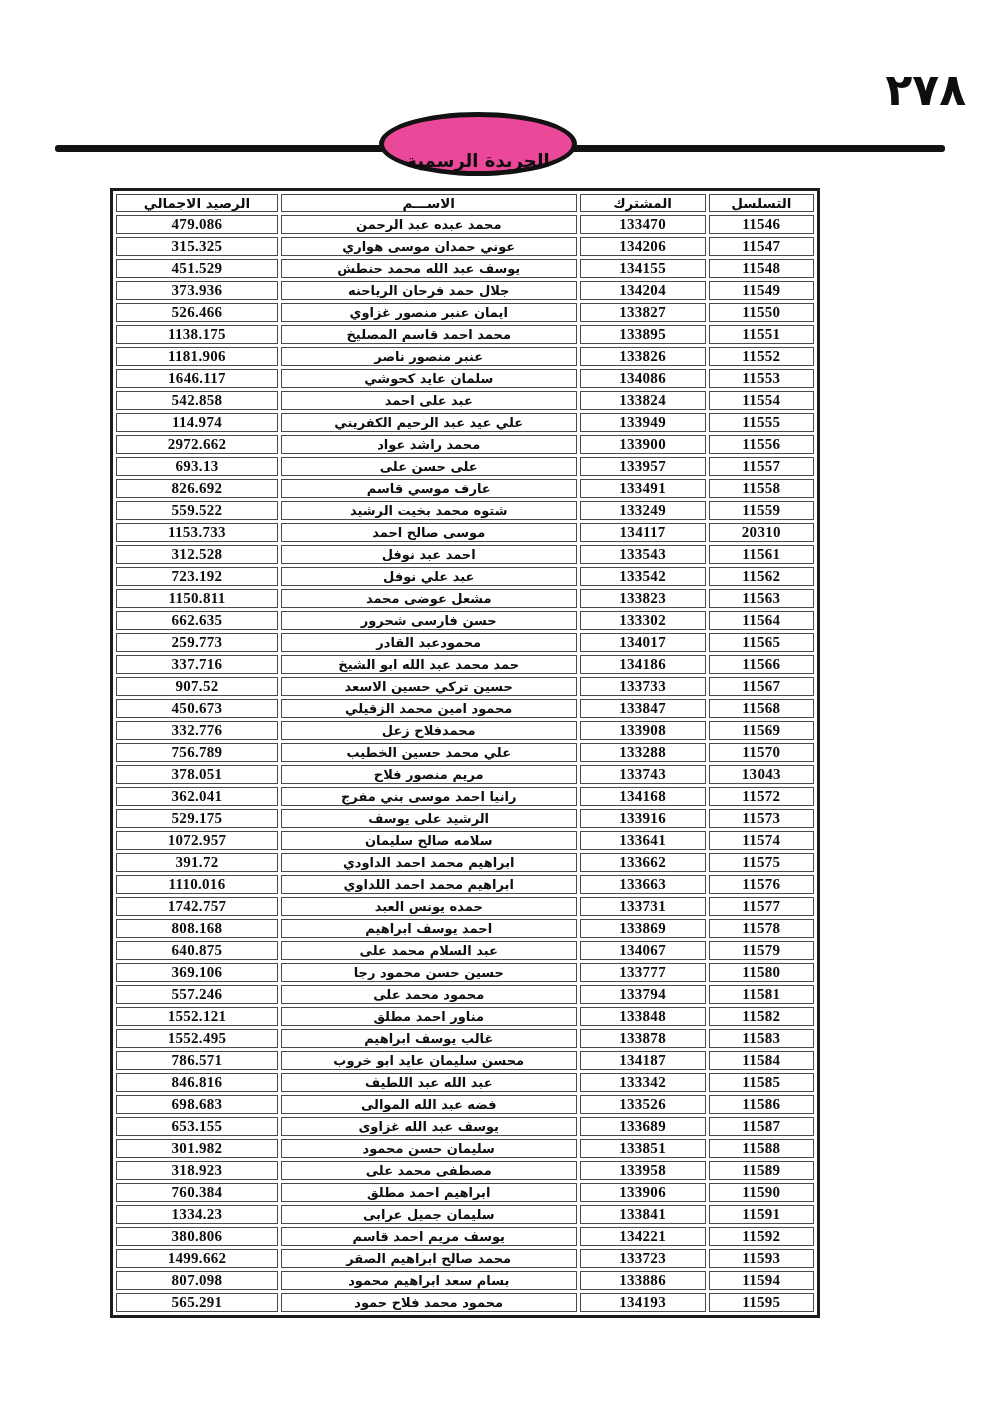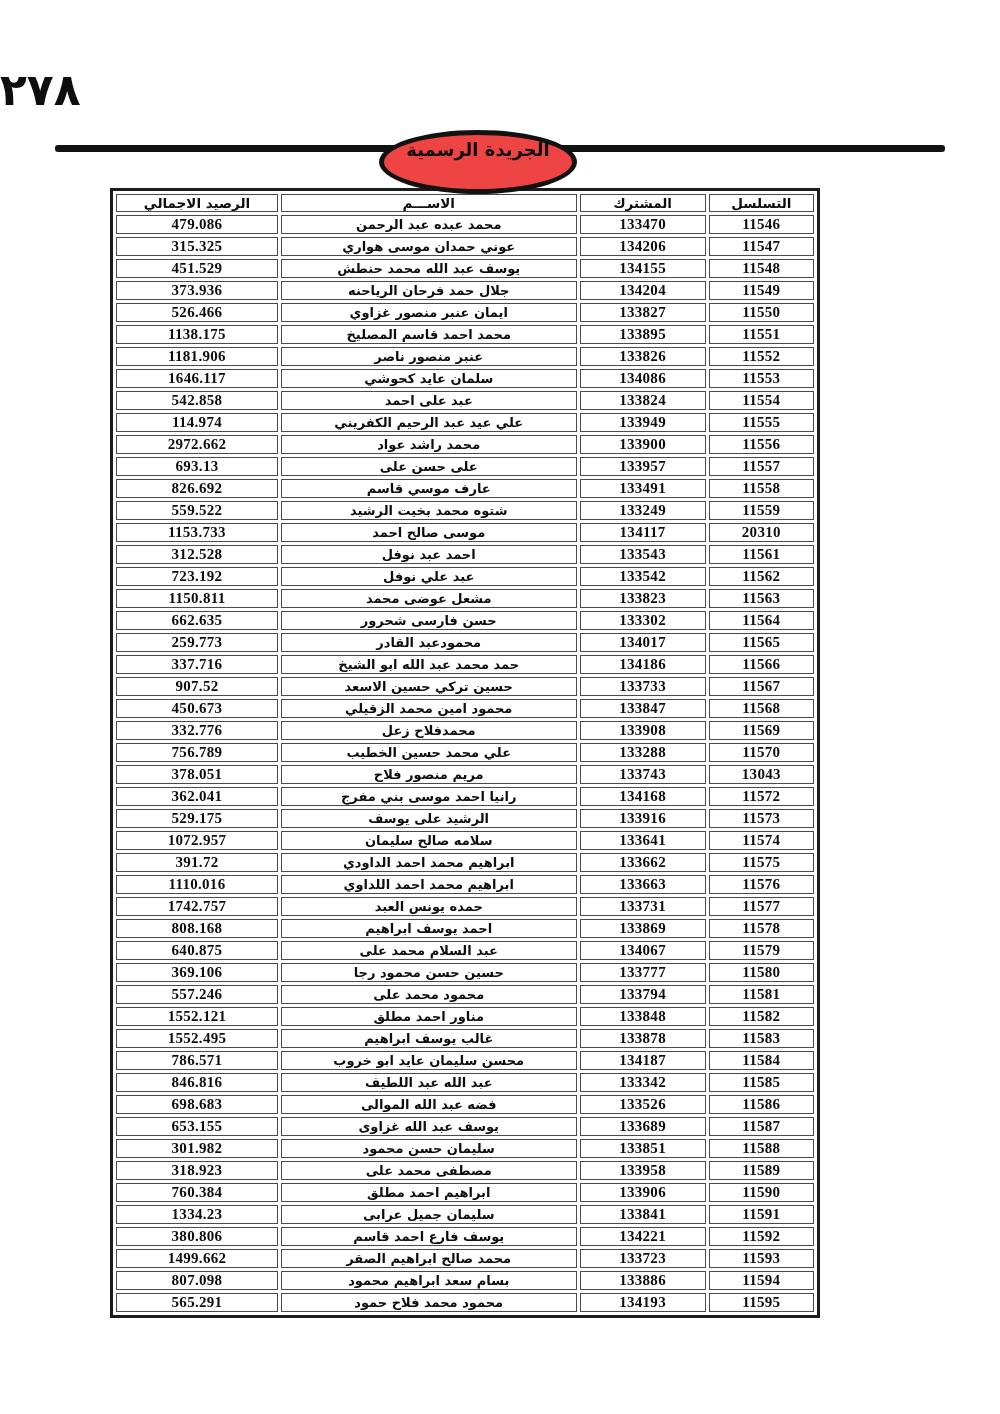--- a/index.html
+++ b/index.html
@@ -9,41 +9,41 @@
     font-family: "Liberation Serif", "DejaVu Sans", serif;
     color: #0e0e0e;
     overflow: hidden;
   }
   .page { position: relative; width: 1000px; height: 1414px; direction: rtl; }
 
   
   .page-number {
     position: absolute;
     top: 68px; left: 0; right: 34px;
-    text-align: left;
+    text-align: right;
     font-size: 44px;
     font-weight: bold;
     font-family: "DejaVu Sans", sans-serif;
     letter-spacing: 2px;
     line-height: 1;
   }
 
   
   .divider { position: absolute; top: 110px; left: 0; width: 1000px; height: 70px; }
   .divider .rule {
     position: absolute; top: 35px; left: 55px; width: 890px; height: 7px;
     background: #121212; border-radius: 3px;
   }
   .divider .ellipse {
-    position: absolute; top: 20px; left: 379px;
+    position: absolute; top: 2px; left: 379px;
     width: 198px; height: 64px;
-    background: #ef4444;
+    background: #ec4899;
     border: 5px solid #121212;
     border-radius: 50%;
-    display: flex; align-items: flex-start; justify-content: center;
+    display: flex; align-items: flex-end; justify-content: center;
     z-index: 2;
   }
   .divider .ellipse span {
     font-family: "DejaVu Sans", sans-serif;
     font-weight: bold;
     font-size: 18px;
     padding-top: 4px;
   }
 
   
@@ -391,21 +391,21 @@
   </tr>
         <tr>
     <td class="num">11591</td>
     <td class="num">133841</td>
     <td class="name">سليمان جميل عرابى</td>
     <td class="num">1334.23</td>
   </tr>
         <tr>
     <td class="num">11592</td>
     <td class="num">134221</td>
-    <td class="name">يوسف فارع احمد قاسم</td>
+    <td class="name">يوسف مريم احمد قاسم</td>
     <td class="num">380.806</td>
   </tr>
         <tr>
     <td class="num">11593</td>
     <td class="num">133723</td>
     <td class="name">محمد صالح ابراهيم الصقر</td>
     <td class="num">1499.662</td>
   </tr>
         <tr>
     <td class="num">11594</td>

